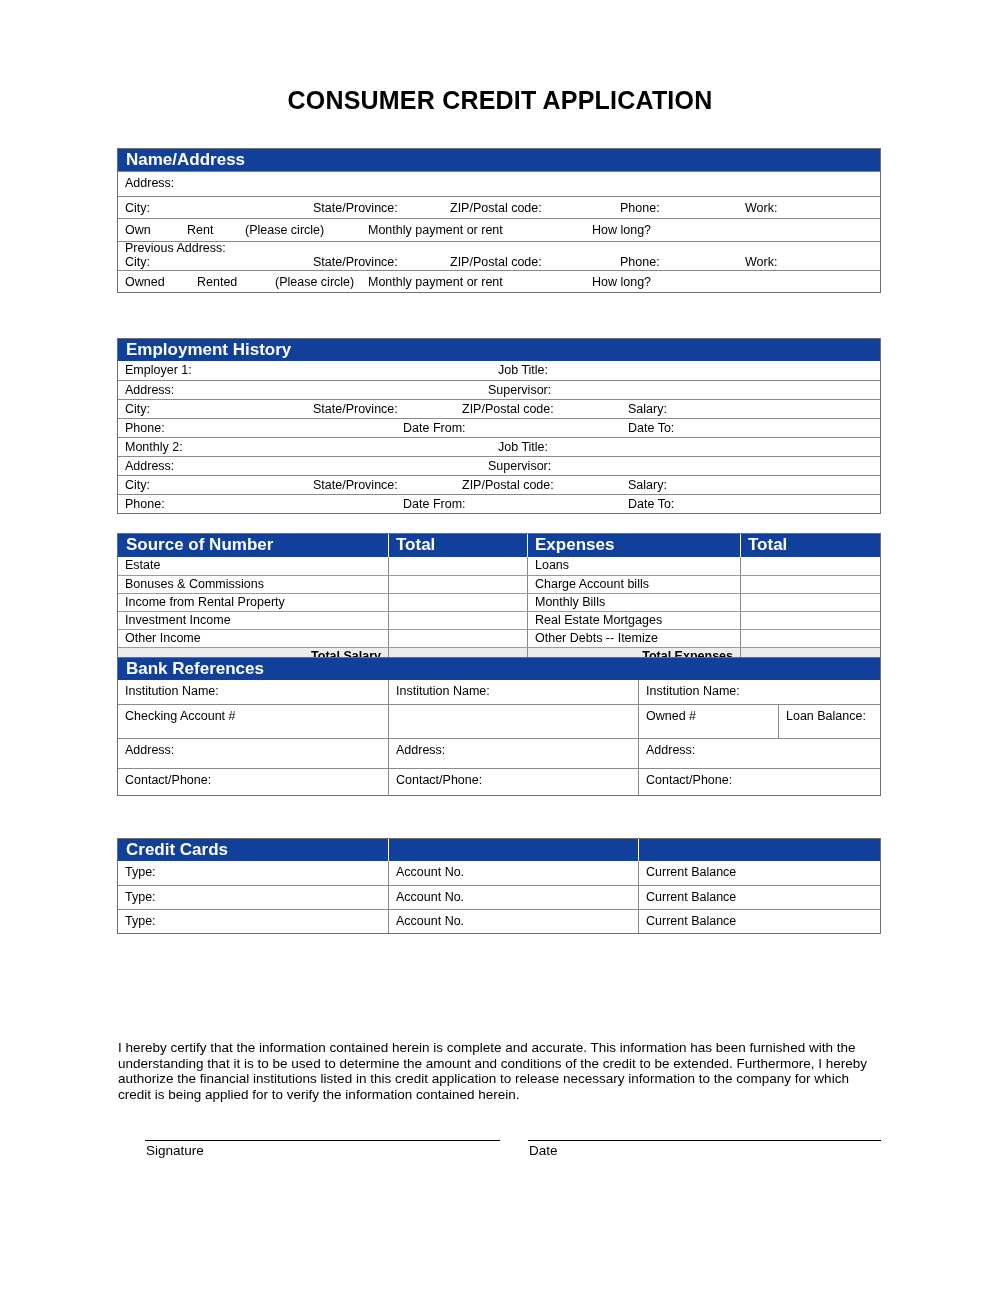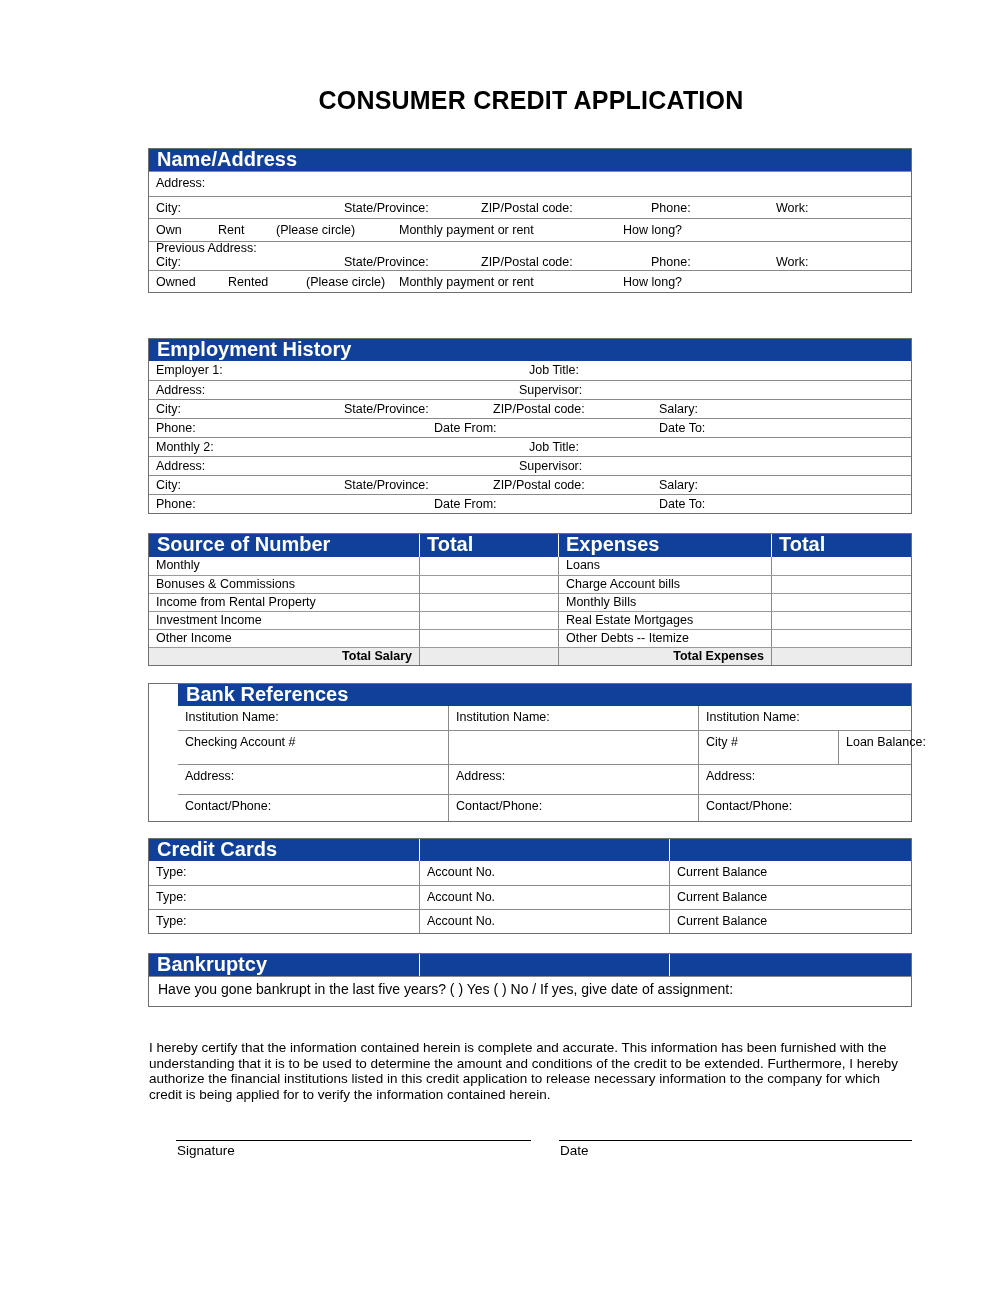--- a/index.html
+++ b/index.html
@@ -5,40 +5,40 @@
   * { box-sizing: border-box; }
   html, body { margin:0; padding:0; }
   body {
     width:1000px; height:1290px;
     background:#ffffff;
     font-family:"Liberation Sans", sans-serif;
     color:#000000;
     position:relative;
     overflow:hidden;
   }
-  .page { position:relative; width:953px; height:1290px;margin-left:31px; }
+  .page { position:relative; width:953px; height:1290px; }
 
   
   #doc-title {
     position:absolute; left:0; top:86px; width:1000px;
     text-align:center;
     font-size:25px; font-weight:bold; letter-spacing:0.2px;
   }
 
   
   .block {
     position:absolute;
     left:117px; width:764px;
     border:1px solid #6f6f6f;
     background:#ffffff;
   }
   .bar {
     background:#10409a;
     color:#ffffff;
-    font-size:20px; font-weight:bold;
+    font-size:17px; font-weight:bold;
     height:22px; line-height:21px;
     padding-left:8px;
     position:relative;
   }
   .bar .vdiv {
     position:absolute; top:0; bottom:0; width:1px; background:#ffffff;
   }
   .row {
     position:relative;
     border-top:1px solid #8a8a8a;
@@ -203,21 +203,21 @@
       <span style="position:absolute;left:278px;top:0;">Total</span>
       <span style="position:absolute;left:417px;top:0;">Expenses</span>
       <span style="position:absolute;left:630px;top:0;">Total</span>
     </div>
 
     <div id="income-rows">
       <div class="irow firstr">
         <div class="vline" style="left:270px;"></div>
           <div class="vline" style="left:409px;"></div>
           <div class="vline" style="left:622px;"></div>
-        <div class="icell" style="left:0;width:270px;">Monthly</div>
+        <div class="icell" style="left:0;width:270px;">Estate</div>
         <div class="icell" style="left:271px;width:138px;"></div>
         <div class="icell" style="left:410px;width:212px;">Loans</div>
         <div class="icell" style="left:623px;width:139px;"></div>
       </div>
       <div class="irow">
         <div class="vline" style="left:270px;"></div>
           <div class="vline" style="left:409px;"></div>
           <div class="vline" style="left:622px;"></div>
         <div class="icell" style="left:0;width:270px;">Bonuses &amp; Commissions</div>
         <div class="icell" style="left:271px;width:138px;"></div>
@@ -257,39 +257,39 @@
           <div class="vline" style="left:409px;"></div>
           <div class="vline" style="left:622px;"></div>
         <div class="total-lbl" style="left:0;width:270px;">Total Salary</div>
         <div class="icell" style="left:271px;width:138px;"></div>
         <div class="total-lbl" style="left:410px;width:212px;">Total Expenses</div>
         <div class="icell" style="left:623px;width:139px;"></div>
       </div>
     </div>
   </div>
 
-  <div class="block" id="sec-bank" style="top:683px;padding-left:29px;">
+  <div class="block" id="sec-bank" style="top:657px;">
     <div class="bar">
       <span>Bank References</span>
     </div>
 
     <div class="brow" style="height:24px;border-top:none;">
       <div class="vline" style="left:270px;"></div>
         <div class="vline" style="left:520px;"></div>
       <div class="bcell" style="left:0;width:270px;">Institution Name:</div>
       <div class="bcell" style="left:271px;width:249px;">Institution Name:</div>
       <div class="bcell" style="left:521px;width:241px;">Institution Name:</div>
     </div>
 
     <div class="brow" style="height:34px;">
       <div class="vline" style="left:270px;"></div>
         <div class="vline" style="left:520px;"></div>
         <div class="vline" style="left:660px;"></div>
       <div class="bcell" style="left:0;width:270px;">Checking Account #</div>
-      <div class="bcell" style="left:521px;width:139px;">City #</div>
+      <div class="bcell" style="left:521px;width:139px;">Owned #</div>
       <div class="bcell" style="left:661px;width:101px;">Loan Balance:</div>
     </div>
 
     <div class="brow" style="height:30px;">
       <div class="vline" style="left:270px;"></div>
         <div class="vline" style="left:520px;"></div>
       <div class="bcell" style="left:0;width:270px;">Address:</div>
       <div class="bcell" style="left:271px;width:249px;">Address:</div>
       <div class="bcell" style="left:521px;width:241px;">Address:</div>
     </div>
@@ -326,28 +326,20 @@
     </div>
     <div class="crow">
       <div class="vline" style="left:270px;"></div>
         <div class="vline" style="left:520px;"></div>
       <div class="ccell" style="left:0;width:270px;">Type:</div>
       <div class="ccell" style="left:271px;width:249px;">Account No.</div>
       <div class="ccell" style="left:521px;width:241px;">Current Balance</div>
     </div>
   </div>
 
-  <div class="block" id="sec-bank2" style="top:953px;">
-    <div class="bar">
-      <span class="vdiv" style="left:270px;"></span>
-      <span class="vdiv" style="left:520px;"></span>
-      <span>Bankruptcy</span>
-    </div>
-    <div class="qrow">Have you gone bankrupt in the last five years?   (  ) Yes  (  ) No /  If yes, give date of assignment:</div>
-  </div>
 
   <div id="certify">I hereby certify that the information contained herein is complete and accurate. This information has been furnished with the understanding that it is to be used to determine the amount and conditions of the credit to be extended. Furthermore, I hereby authorize the financial institutions listed in this credit application to release necessary information to the company for which credit is being applied for to verify the information contained herein.</div>
 
   <div id="sign-area">
     <div class="sig-line" style="left:145px; top:0; width:355px;"></div>
     <div class="sig-lbl" style="left:146px; top:3px;">Signature</div>
     <div class="sig-line" style="left:528px; top:0; width:353px;"></div>
     <div class="sig-lbl" style="left:529px; top:3px;">Date</div>
   </div>
 

